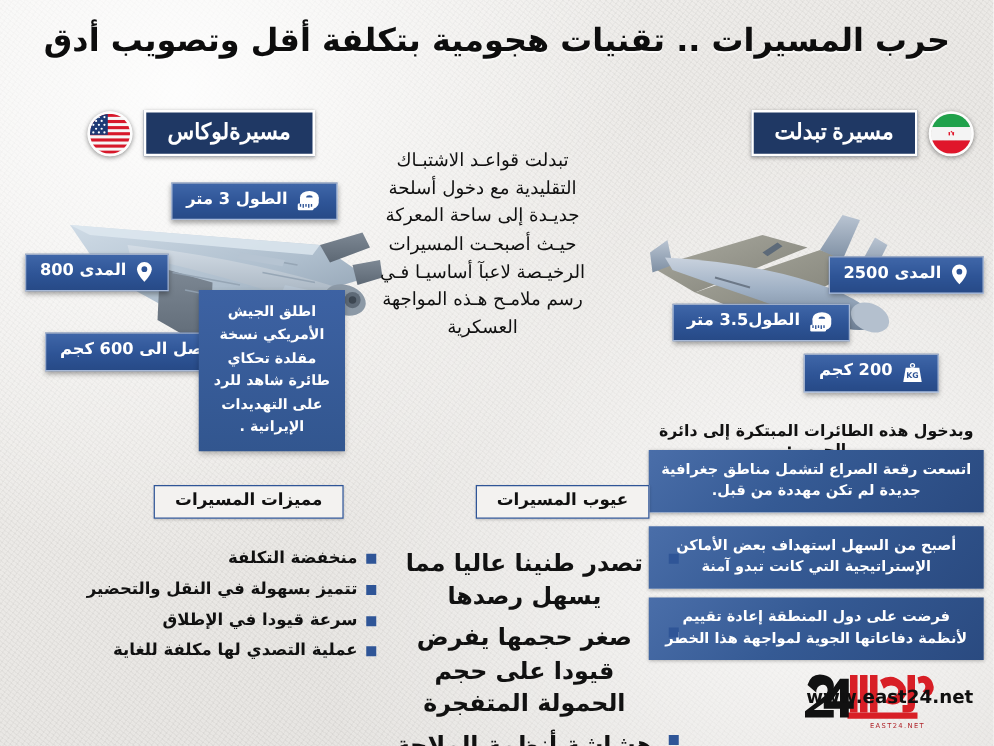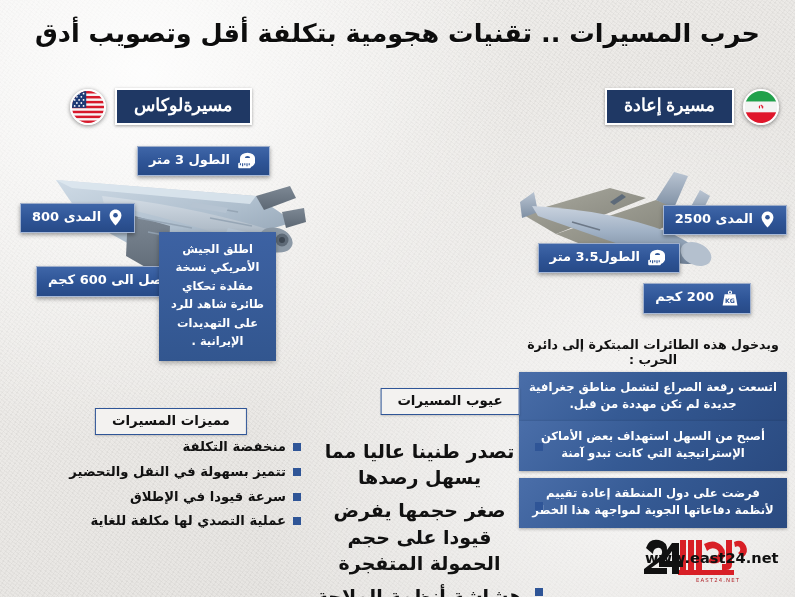--- a/index.html
+++ b/index.html
@@ -95,36 +95,36 @@
   }
   .war-item {
     position: absolute; right: 8px; width: 268px;
     background: linear-gradient(135deg, #4a6ea9 0%, #355a94 45%, #2a4a80 100%);
     color: #ffffff;
     font-size: 11.6px; font-weight: bold; line-height: 1.5;
     text-align: center;
     padding: 7px 9px 8px 9px;
     box-shadow: 0 1px 3px rgba(0,0,0,.3);
   }
-  #war-0 { top: 360px; margin-top: 12px; }
+  #war-0 { top: 360px; }
   #war-1 { top: 421px; }
   #war-2 { top: 478px; }
 
   
   .col-head {
     position: absolute;
     background: #f3f2f0;
     border: 1.4px solid #2f5597;
     color: #101010;
     font-size: 13.4px; font-weight: bold;
     padding: 4px 16px 6px 16px;
     white-space: nowrap;
     box-shadow: 0 1px 2px rgba(0,0,0,.18);
   }
-  #head-pros { right: 624px; top: 388px; transform: translateX(50%); margin-top: 20px; }
+  #head-pros { right: 596px; top: 388px; transform: translateX(50%); }
   #head-cons { right: 345px; top: 388px; transform: translateX(50%); }
 
   .list { position: absolute; margin-top: 12px; }
   .list li {
     list-style: none;
     display: flex; align-items: flex-start; gap: 7px;
     color: #111111; font-weight: bold;
     margin-bottom: 7px;
   }
   .list .sq {
@@ -193,21 +193,21 @@
         <rect width="36" height="12" fill="#20a14b"></rect>
         <rect y="12" width="36" height="12" fill="#f4f4f4"></rect>
         <rect y="24" width="36" height="12" fill="#e0162b"></rect>
         <g fill="#e0162b">
           <path d="M18 15.3 c1.7 .9 1.9 3 .4 4.1 .9-1.4 .2-2.6-1.1-3.1 .4-.3 .6-.6 .7-1z"></path>
           <rect x="15.6" y="16.4" width="1.3" height="3.2" rx=".4"></rect>
           <rect x="19.2" y="16.4" width="1.3" height="3.2" rx=".4"></rect>
         </g>
       </svg>
     </div>
-    <div class="country-bar">مسيرة إعادة</div>
+    <div class="country-bar">مسيرة تبدلت</div>
   </div>
 
   <div class="badge" style="right:8px; top:205px;">
     <span class="bicon">
       <svg width="15" height="17" viewBox="0 0 15 17">
           <path d="M7.5 0.6C4.2.6 1.6 3.2 1.6 6.4c0 4.3 5.9 10 5.9 10s5.9-5.7 5.9-10C13.4 3.2 10.8.6 7.5.6z" fill="#ffffff"></path>
           <circle cx="7.5" cy="6.3" r="2.3" fill="#2e5496"></circle>
         </svg>
     </span>
     <span>المدى 2500</span>
@@ -345,20 +345,21 @@
         <path d="M9 1.4a2.1 2.1 0 0 0-2.1 2.1c0 .7.3 1.3.9 1.7h2.4c.6-.4.9-1 .9-1.7A2.1 2.1 0 0 0 9 1.4z" fill="#ffffff"></path>
         <circle cx="9" cy="3.4" r="1" fill="#2e5496"></circle>
         <text x="9" y="13.6" font-family="DejaVu Sans, sans-serif" font-size="6.2" font-weight="bold" fill="#2e5496" text-anchor="middle">KG</text>
       </svg>
     </span>
     <span>يصل الى 600 كجم</span>
   </div>
 
   <div id="desc-left">اطلق الجيش الأمريكي نسخة مقلدة تحكاي طائرة شاهد للرد على التهديدات الإيرانية .</div>
 
+  <div id="intro">تبدلت قواعـد الاشتبـاك التقليدية مع دخول أسلحة جديـدة إلى ساحة المعركة حيـث أصبحـت المسيرات الرخيـصة لاعبآ أساسيـا فـي رسم ملامـح هـذه المواجهة العسكرية</div>
 
   <div id="war-head">وبدخول هذه الطائرات المبتكرة إلى دائرة الحرب :</div>
   <div class="war-item" id="war-0">اتسعت رقعة الصراع لتشمل مناطق جغرافية جديدة لم تكن مهددة من قبل.</div>
   <div class="war-item" id="war-1">أصبح من السهل استهداف بعض الأماكن الإستراتيجية التي كانت تبدو  آمنة</div>
   <div class="war-item" id="war-2">فرضت على دول المنطقة  إعادة تقييم لأنظمة دفاعاتها الجوية لمواجهة هذا الخطر</div>
 
   <div class="col-head" id="head-pros">مميزات المسيرات</div>
   <div class="col-head" id="head-cons">عيوب المسيرات</div>
 
   <ul class="list" id="list-pros">

